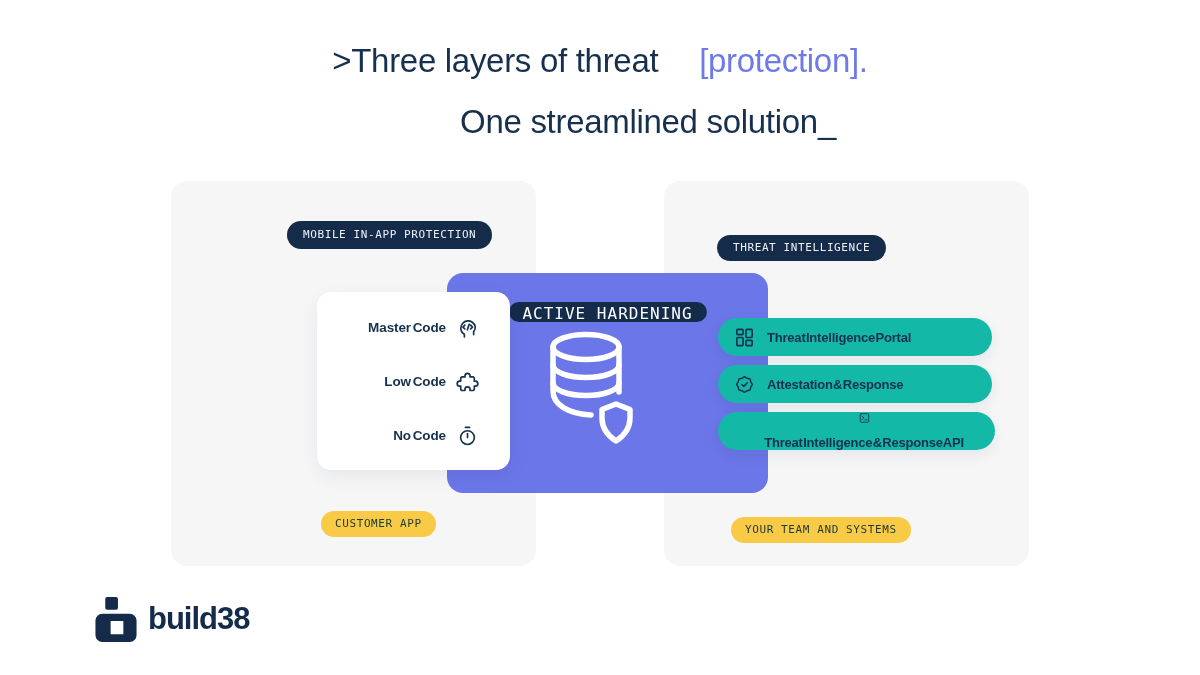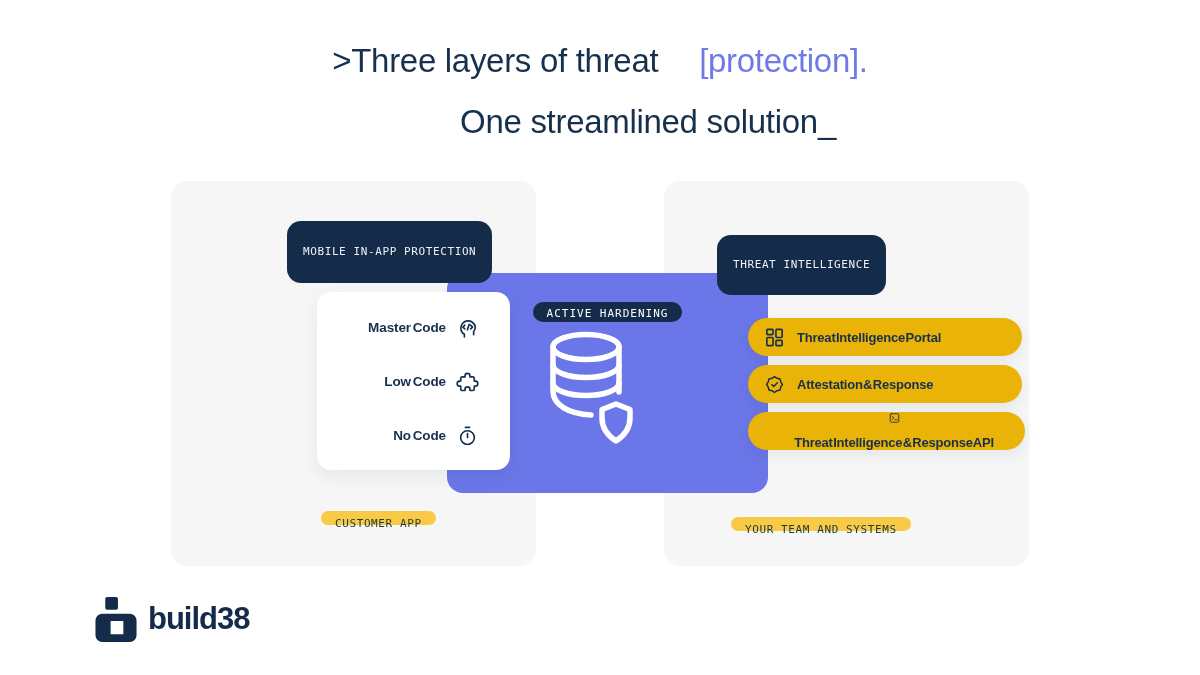--- a/index.html
+++ b/index.html
@@ -20,69 +20,69 @@
     position:absolute;top:181px;width:365px;height:385px;
     background:#f6f6f7;border-radius:16px;
   }
   .panel-left{left:171px;}
   .panel-right{left:664px;}
   
   .navy-badge{
     position:absolute;background:#142c4a;color:#eef1f5;border-radius:14px;
     font-family:"DejaVu Sans Mono","Liberation Mono",monospace;
     font-size:11px;letter-spacing:0.6px;height:28px;line-height:28px;
-    padding:17px 16px;white-space:nowrap;z-index:4;
+    padding:0 16px;white-space:nowrap;z-index:4;
   }
   .badge-mobile{left:287px;top:221px;}
   .badge-threat{left:717px;top:235px;height:26px;line-height:26px;}
   
   .purple-box{
     position:absolute;left:447px;top:273px;width:321px;height:220px;
     background:#6b76e8;border-radius:16px;z-index:2;
   }
   .ah-badge{
     position:absolute;top:29px;left:50%;transform:translateX(-50%);
     background:#142c4a;color:#ffffff;border-radius:12px;
     font-family:"DejaVu Sans Mono","Liberation Mono",monospace;
-    font-size:11px;letter-spacing:1px;height:20px;line-height:24px;
+    font-size:16px;letter-spacing:1px;height:20px;line-height:24px;
     padding:0 14px;white-space:nowrap;text-align:center;
   }
   .db-icon{position:absolute;left:100px;top:58px;}
   
   .white-card{
     position:absolute;left:317px;top:292px;width:193px;height:178px;
     background:#ffffff;border-radius:14px;z-index:3;box-sizing:border-box;
     box-shadow:0 6px 18px rgba(20,44,74,0.07);
     display:flex;flex-direction:column;justify-content:center;
     gap:30px;padding-right:30px;
   }
   .card-row{display:flex;justify-content:flex-end;align-items:center;gap:9px;height:24px;}
   .card-label{
     font-size:13.5px;font-weight:700;color:#16304d;
     word-spacing:-2px;letter-spacing:-0.1px;white-space:nowrap;
   }
   
   .pill{
-    position:absolute;left:748px;width:274px;height:38px;background:#eab308;
+    position:absolute;left:718px;width:274px;height:38px;background:#14b8a6;
     border-radius:19px;z-index:3;box-sizing:border-box;
     display:flex;align-items:center;gap:11px;padding-left:15px;
     box-shadow:0 5px 14px rgba(20,44,74,0.08);
   }
   .pill-1{top:318px;}
   .pill-2{top:365px;}
   .pill-3{top:412px;width:277px;flex-direction:column;}
   .pill-label{
     font-size:13px;font-weight:700;color:#16304d;
     word-spacing:-3px;letter-spacing:-0.2px;white-space:nowrap;
   }
   
   .yellow-badge{
     position:absolute;background:#f9ca45;color:#1c3a3a;border-radius:13px;
     font-family:"DejaVu Sans Mono","Liberation Mono",monospace;
-    font-size:11px;letter-spacing:0.6px;height:14px;line-height:26px;
+    font-size:11px;letter-spacing:0.6px;height:26px;line-height:26px;
     padding:0 14px;white-space:nowrap;z-index:4;
   }
   .badge-customer{left:321px;top:511px;}
   .badge-team{left:731px;top:517px;}
   
   .logo{position:absolute;left:95px;top:597px;display:flex;align-items:flex-end;gap:10px;}
   .logo-text{
     font-size:31px;font-weight:800;color:#142c4a;letter-spacing:-1px;
     line-height:1;margin-bottom:8px;
   }

